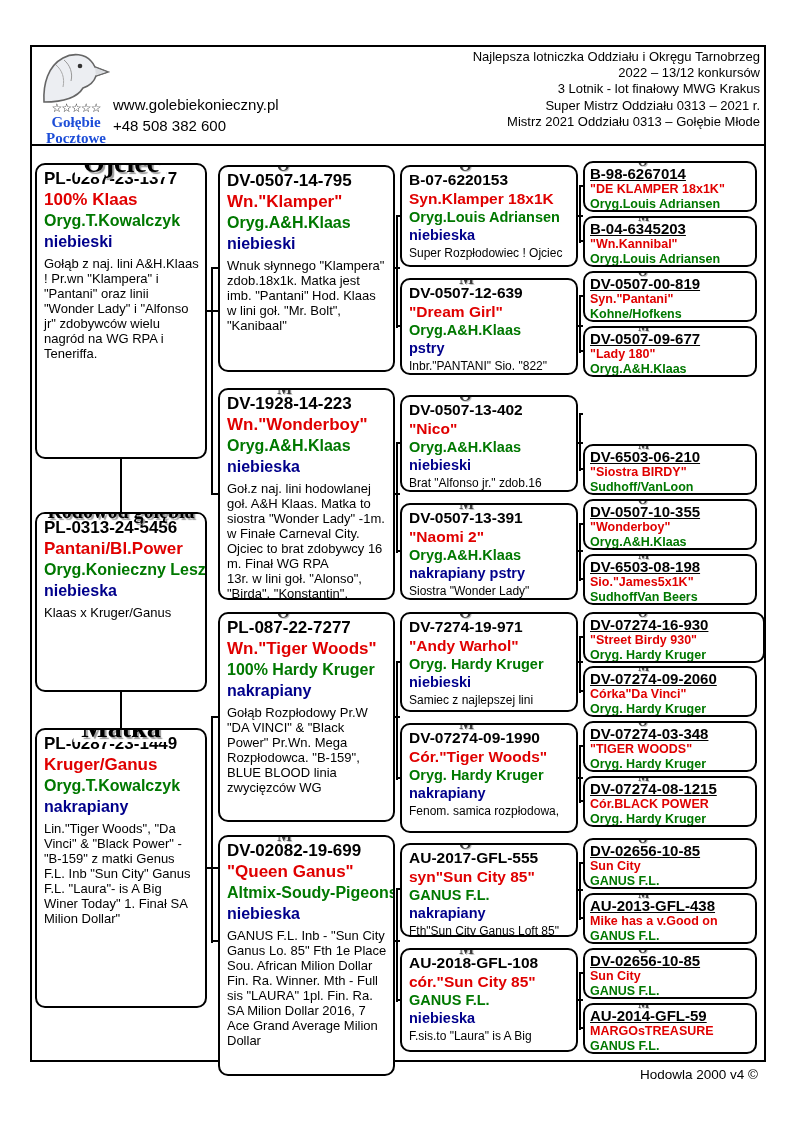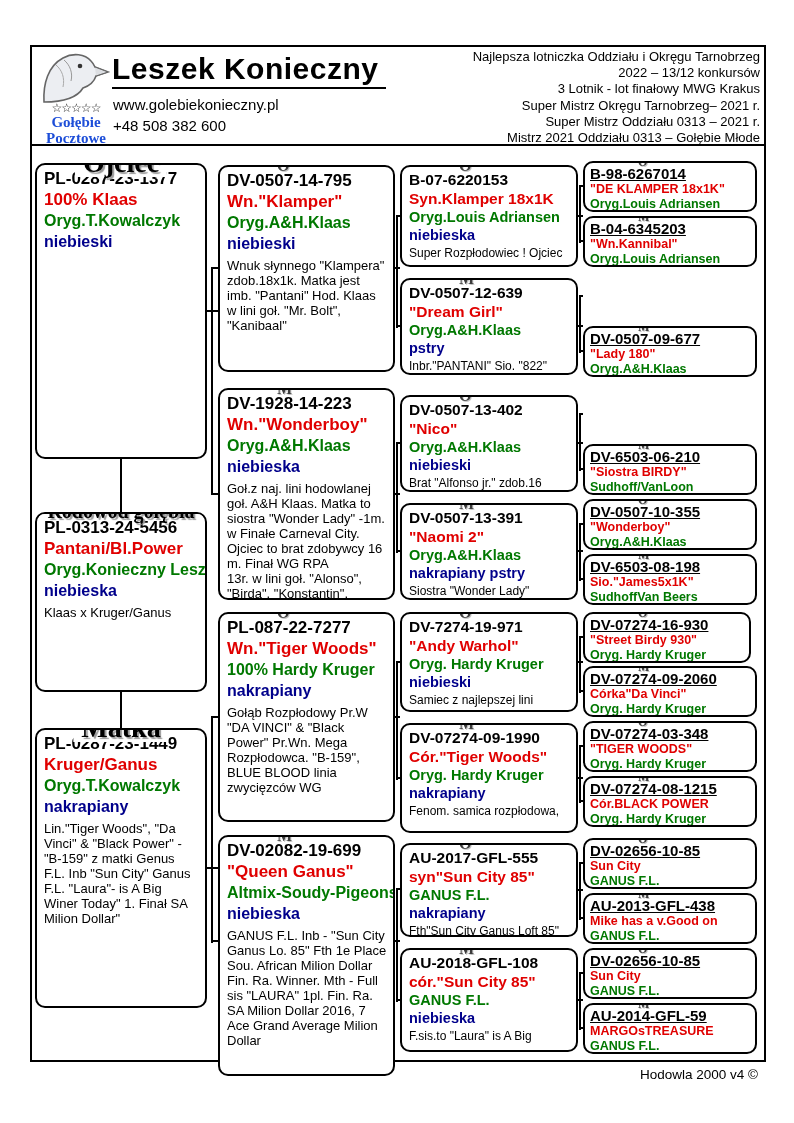--- a/index.html
+++ b/index.html
@@ -69,28 +69,26 @@
       <path d="M4,51 C3,33 8,15 23,7 C33,1.5 45,3 51,10 C53,12 54,14 55,16 L68,21 L56,25 C54,31 49,35 43,37 C37,47 22,51 4,51 Z" fill="#eceef2" stroke="#666" stroke-width="1.6"></path>
       <path d="M24,9 C30,14 33,22 31,30" fill="none" stroke="#999" stroke-width="1"></path>
       <path d="M16,14 C22,19 25,27 23,36" fill="none" stroke="#aaa" stroke-width="1"></path>
       <circle cx="40" cy="15" r="2.3" fill="#333"></circle>
       <path d="M55,16 L68,21 L56,25" fill="#dcdee2" stroke="#666" stroke-width="1"></path>
     </svg>
     <div class="logo-stars">☆☆☆☆☆</div>
     <div class="logo-name">Gołębie</div>
     <div class="logo-name">Pocztowe</div>
   </div>
-  <div class="owner-name">Leszek Konieczny</div>
   <div class="owner-site">www.golebiekonieczny.pl</div>
   <div class="owner-phone">+48 508 382 600</div>
   <div class="achv">
     <div>Najlepsza lotniczka Oddziału i Okręgu Tarnobrzeg</div>
     <div>2022 – 13/12 konkursów</div>
     <div>3 Lotnik - lot finałowy MWG Krakus</div>
-    <div>Super Mistrz Okręgu Tarnobrzeg– 2021 r.</div>
     <div>Super Mistrz Oddziału 0313 – 2021 r.</div>
     <div>Mistrz 2021 Oddziału 0313 – Gołębie Młode</div>
   </div>
 
   <div id="connectors">
       <div class="cline" style="left: 120px; top: 459px; width: 2px; height: 53px;"></div>
       <div class="cline" style="left: 120px; top: 692px; width: 2px; height: 36px;"></div>
       <div class="cline" style="left: 207px; top: 310px; width: 11px; height: 2px;"></div>
       <div class="cline" style="left: 211px; top: 268px; width: 2px; height: 227px;"></div>
       <div class="cline" style="left: 211px; top: 267px; width: 7px; height: 2px;"></div>
@@ -148,20 +146,21 @@
       <div class="cline" style="left: 579px; top: 972px; width: 4px; height: 2px;"></div>
       <div class="cline" style="left: 579px; top: 1027px; width: 4px; height: 2px;"></div>
     </div>
 
   <div class="pbox g1" style="left:35px;top:163px;width:172px;height:296px">
     <div class="sec-title t-big">Ojciec</div>
     <div class="l-ring">PL-0287-23-1377</div>
     <div class="l-name">100% Klaas</div>
     <div class="l-origin">Oryg.T.Kowalczyk</div>
     <div class="l-color">niebieski</div>
+    <div class="l-desc">Gołąb z naj. lini A&amp;H.Klaas ! Pr.wn "Klampera" i "Pantani" oraz linii  "Wonder Lady" i "Alfonso jr" zdobywców wielu nagród na WG RPA i Teneriffa.</div>
   </div>
 
   <div class="pbox g1" style="left:35px;top:512px;width:172px;height:180px">
     <div class="sec-title t-small">Rodowód gołębia</div>
     <div class="l-ring">PL-0313-24-5456</div>
     <div class="l-name">Pantani/Bl.Power</div>
     <div class="l-origin">Oryg.Konieczny Leszek</div>
     <div class="l-color">niebieska</div>
     <div class="l-desc">Klaas x Kruger/Ganus</div>
   </div>
@@ -279,20 +278,26 @@
     <div class="l-ring">B-98-6267014</div>
     <div class="l-name">"DE KLAMPER 18x1K"</div>
     <div class="l-origin">Oryg.Louis Adriansen</div>
   </div>
   <div class="pbox g4" style="left:583px;top:216px;width:174px;height:51px">
     <div class="sexlab">M</div>
     <div class="l-ring">B-04-6345203</div>
     <div class="l-name">"Wn.Kannibal"</div>
     <div class="l-origin">Oryg.Louis Adriansen</div>
   </div>
+  <div class="pbox g4" style="left:583px;top:271px;width:174px;height:51px">
+    <div class="sexlab">O</div>
+    <div class="l-ring">DV-0507-00-819</div>
+    <div class="l-name">Syn."Pantani"</div>
+    <div class="l-origin">Kohne/Hofkens</div>
+  </div>
   <div class="pbox g4" style="left:583px;top:326px;width:174px;height:51px">
     <div class="sexlab">M</div>
     <div class="l-ring">DV-0507-09-677</div>
     <div class="l-name">"Lady 180"</div>
     <div class="l-origin">Oryg.A&amp;H.Klaas</div>
   </div>
   <div class="pbox g4" style="left:583px;top:444px;width:174px;height:51px">
     <div class="sexlab">M</div>
     <div class="l-ring">DV-6503-06-210</div>
     <div class="l-name">"Siostra BIRDY"</div>
@@ -303,21 +308,21 @@
     <div class="l-ring">DV-0507-10-355</div>
     <div class="l-name">"Wonderboy"</div>
     <div class="l-origin">Oryg.A&amp;H.Klaas</div>
   </div>
   <div class="pbox g4" style="left:583px;top:554px;width:174px;height:51px">
     <div class="sexlab">M</div>
     <div class="l-ring">DV-6503-08-198</div>
     <div class="l-name">Sio."James5x1K"</div>
     <div class="l-origin">SudhoffVan Beers</div>
   </div>
-  <div class="pbox g4" style="left:583px;top:612px;width:168px;height:51px">
+  <div class="pbox g4" style="left:583px;top:612px;width:182px;height:51px">
     <div class="sexlab">O</div>
     <div class="l-ring">DV-07274-16-930</div>
     <div class="l-name">"Street Birdy 930"</div>
     <div class="l-origin">Oryg. Hardy Kruger</div>
   </div>
   <div class="pbox g4" style="left:583px;top:666px;width:174px;height:51px">
     <div class="sexlab">M</div>
     <div class="l-ring">DV-07274-09-2060</div>
     <div class="l-name">Córka"Da Vinci"</div>
     <div class="l-origin">Oryg. Hardy Kruger</div>

